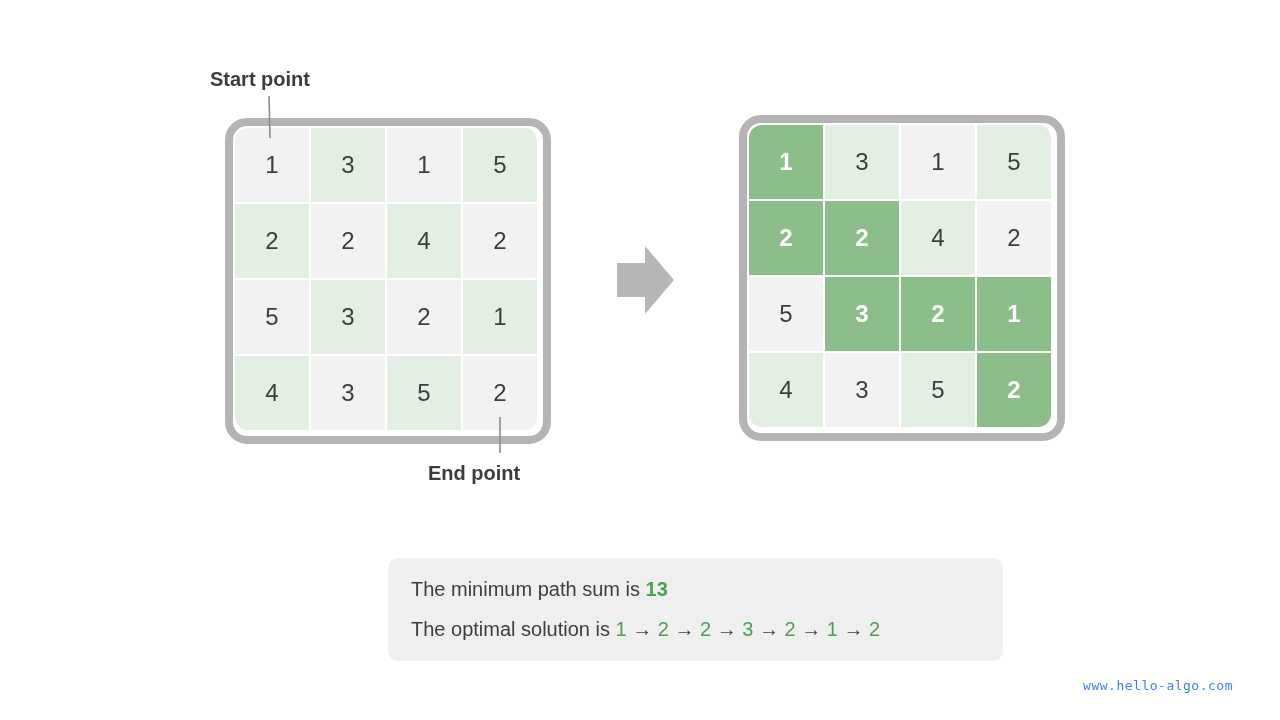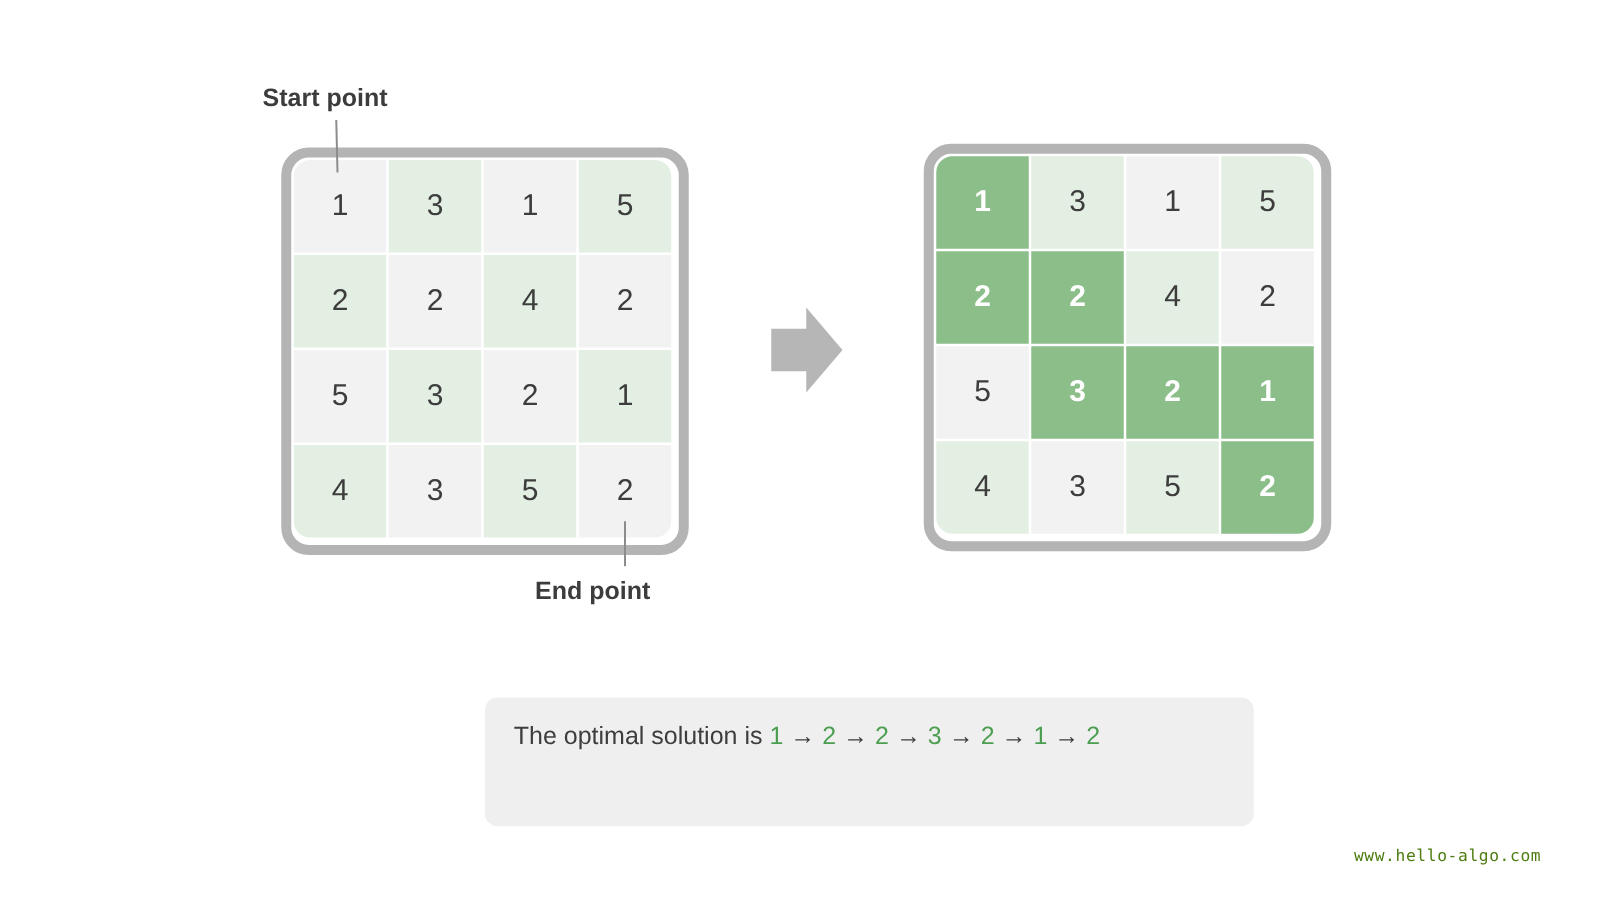--- a/index.html
+++ b/index.html
@@ -42,21 +42,21 @@
     padding:11px 20px 0 23px;font-size:20px;line-height:40px;color:#3d3d3d;
   }
   .summary-line{white-space:nowrap;}
   .green-text{color:var(--green-text,#4c9e50);}
   .bold{font-weight:700;}
   .seq-num{color:var(--green-text,#4c9e50);}
   .seq-sep{color:#3d3d3d;}
   .watermark{
     position:absolute;right:47px;bottom:27px;
     font-family:"DejaVu Sans Mono","Liberation Mono",monospace;
-    font-size:13px;letter-spacing:0.5px;color:#4d7c0f;
+    font-size:13px;letter-spacing:0.5px;color:#3b82f6;
   }
 </style>
 </head>
 <body>
 
 <div class="canvas">
 
   <div class="point-label start-label">Start point</div>
 
   <div class="grid-frame grid-left">
@@ -103,18 +103,19 @@
 
   <svg class="overlay" viewBox="0 0 1280 720">
     <line x1="269" y1="96" x2="270" y2="138" stroke="#8c8c8c" stroke-width="1.6"></line>
     <line x1="500" y1="417" x2="500" y2="453" stroke="#8c8c8c" stroke-width="1.6"></line>
     <polygon points="617,263 645,263 645,246 674,280 645,314 645,297 617,297" fill="#b6b6b6"></polygon>
   </svg>
 
   <div class="point-label end-label">End point</div>
 
   <div class="summary-box">
+    <div class="summary-line"><span>The minimum path sum is </span><span class="green-text bold">13</span></div>
     <div class="summary-line"><span>The optimal solution is </span><span id="solution-sequence"><span class="seq-num">1</span><span class="seq-sep"> → </span><span class="seq-num">2</span><span class="seq-sep"> → </span><span class="seq-num">2</span><span class="seq-sep"> → </span><span class="seq-num">3</span><span class="seq-sep"> → </span><span class="seq-num">2</span><span class="seq-sep"> → </span><span class="seq-num">1</span><span class="seq-sep"> → </span><span class="seq-num">2</span></span></div>
   </div>
 
   <div class="watermark">www.hello-algo.com</div>
 
 </div>
 
 </body></html>

